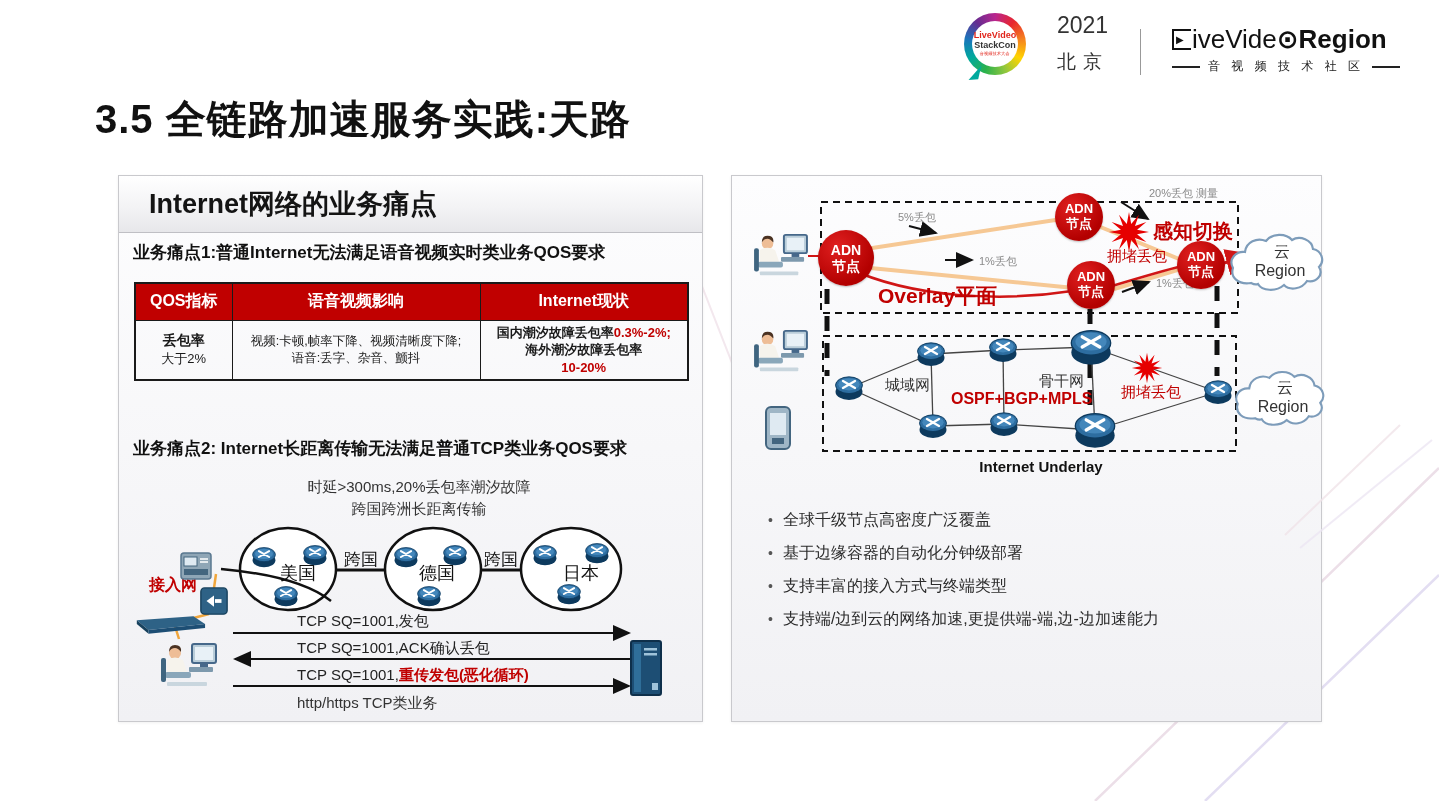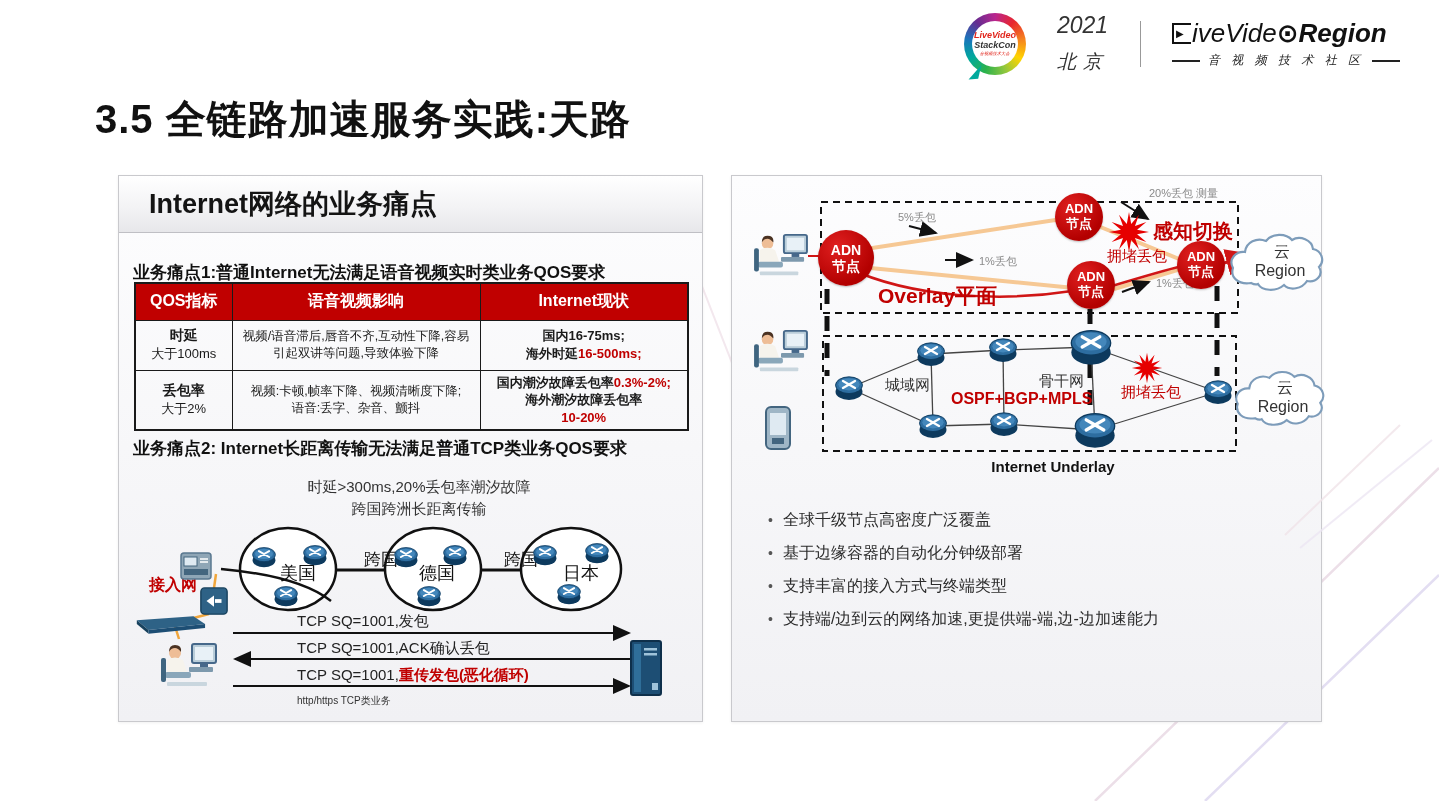--- a/index.html
+++ b/index.html
@@ -6,21 +6,21 @@
   html,body { width:1439px; height:801px; overflow:hidden; background:#fff;
     font-family:"Liberation Sans","DejaVu Sans",sans-serif; color:#1a1a1a; }
   .ctr { transform:translate(-50%,-50%); }
   .pos { position:absolute; overflow:visible; }
 
   
   #decor-back { position:absolute; inset:0; z-index:0; }
   #decor-front { position:absolute; inset:0; z-index:5; pointer-events:none; }
 
   
-  .top-header { position:absolute; top:12px; right:39px; display:flex; align-items:center; gap:31px; z-index:3;font-style:italic; }
+  .top-header { position:absolute; top:12px; right:39px; display:flex; align-items:flex-end; gap:31px; z-index:3; }
   .conf-circle { width:62px; height:62px; border-radius:50%; position:relative;
     background:conic-gradient(from 200deg,#2bb24c,#00a99d,#1b75bb,#652d90,#b8268f,#e8262d,#f58220,#ffd400,#8dc63f,#2bb24c); }
   .conf-tail { position:absolute; left:3px; bottom:-5px; width:16px; height:16px; background:#00a99d;
     clip-path:polygon(10% 100%,90% 10%,70% 95%); }
   .conf-circle::after { content:""; position:absolute; inset:8px; background:#fff; border-radius:50%; }
   .conf-text { position:absolute; inset:0; display:flex; flex-direction:column; align-items:center; justify-content:center;
     z-index:1; line-height:1.1; text-align:center; }
   .conf-text .l1 { font-size:9px; font-weight:700; color:#e1251b; }
   .conf-text .l2 { font-size:9px; font-weight:700; color:#333; }
   .conf-text .l3 { font-size:5px; color:#e1251b; transform:scale(.85); white-space:nowrap; }
@@ -62,38 +62,38 @@
   .qos-table th { background:#c00000; color:#fff; font-size:16px; font-weight:700; height:37px; border:1px solid #1a1a1a; }
   .qos-table td { border:1px solid #1a1a1a; text-align:center; vertical-align:middle; padding:3px 4px; }
   .qos-table .col1 { width:97px; } .qos-table .col2 { width:248px; } .qos-table .col3 { width:208px; }
   .qos-table tr.r1 td { height:50px; } .qos-table tr.r2 td { height:46px; }
   .metric-name { display:block; font-size:14px; font-weight:700; }
   .metric-sub { display:block; font-size:13px; }
   .impact-cell { font-size:12.5px; line-height:1.35; white-space:pre-line; }
   .status-cell { font-size:13px; font-weight:700; line-height:1.35; }
   .red { color:#c00000; }
   .ellipse-label { position:absolute; font-size:18px; color:#111; white-space:nowrap; }
-  .link-label { position:absolute; font-size:17px; color:#111; white-space:nowrap;margin-left:20px; }
+  .link-label { position:absolute; font-size:17px; color:#111; white-space:nowrap; }
   .access-label { position:absolute; left:30px; top:342px; font-size:16px; font-weight:700; color:#c00000; }
   .tcp-label { position:absolute; left:178px; font-size:15px; color:#222; white-space:nowrap; }
-  .http-label { position:absolute; left:178px; top:461px; font-size:10px; color:#333; }
+  .http-label { position:absolute; left:178px; top:461px; font-size:15px; color:#333; }
 
   
   .adn { position:absolute; transform:translate(-50%,-50%); border-radius:50%;
     background:radial-gradient(circle at 35% 30%,#e02020,#b30000 70%); color:#fff; font-weight:700;
     display:flex; flex-direction:column; align-items:center; justify-content:center; line-height:1.15; z-index:3;
     box-shadow:0 1px 2px rgba(0,0,0,.25); }
   .adn span { font-size:13px; }
   .adn.big { width:56px; height:56px; } .adn.big span { font-size:14px; }
   .adn.sm { width:48px; height:48px; }
   .tiny-label { position:absolute; font-size:11px; color:#8a8a8a; white-space:nowrap; }
   .red-label { position:absolute; color:#c00000; white-space:nowrap; }
   .cloud-label { position:absolute; transform:translateX(-50%); font-size:16px; color:#333; white-space:nowrap; z-index:3; }
   .net-label { position:absolute; font-size:15px; color:#333; white-space:nowrap; }
-  .caption { position:absolute; transform:translateX(-50%); font-size:15px; font-weight:700; color:#111; white-space:nowrap;margin-left:12px; }
+  .caption { position:absolute; transform:translateX(-50%); font-size:15px; font-weight:700; color:#111; white-space:nowrap; }
   .bullet-list { position:absolute; left:36px; top:334px; display:flex; flex-direction:column; gap:12px; }
   .bullet-item { display:flex; align-items:flex-start; gap:10px; font-size:16px; color:#2b2b2b; }
   .bullet-item .dot { font-size:14px; color:#555; line-height:20px; }
 </style>
 </head>
 <body>
 
 <svg width="0" height="0" style="position:absolute">
   <defs>
     <marker id="ab" markerWidth="9" markerHeight="9" refX="8" refY="4" orient="auto">
@@ -189,48 +189,36 @@
 </header>
 
 <h1 class="slide-title">3.5 全链路加速服务实践:天路</h1>
 
 <section class="panel panel-left">
   <div class="panel-header">
     <span>Internet网络的业务痛点</span>
   </div>
   <div class="panel-body">
 
-    <div class="pain-title" style="top:28px">业务痛点1:普通Internet无法满足语音视频实时类业务QOS要求</div>
+    <div class="pain-title" style="top:8px">业务痛点1:普通Internet无法满足语音视频实时类业务QOS要求</div>
 
     <table class="qos-table">
       <colgroup>
           <col class="col1">
           <col class="col2">
           <col class="col3">
         </colgroup>
       <thead>
         <tr>
           <th>QOS指标</th>
           <th>语音视频影响</th>
           <th>Internet现状</th>
         </tr>
       </thead>
       <tbody>
-        <tr class="r1">
-          <td>
-            <span class="metric-name">时延</span>
-            <span class="metric-sub">大于100ms</span>
-          </td>
-          <td class="impact-cell">视频/语音滞后,唇音不齐,互动性下降,容易
-引起双讲等问题,导致体验下降</td>
-          <td class="status-cell">
-            <div><span>国内16-75ms;</span></div>
-            <div><span>海外时延</span><span class="red">16-500ms;</span></div>
-          </td>
-        </tr>
         <tr class="r2">
           <td>
             <span class="metric-name">丢包率</span>
             <span class="metric-sub">大于2%</span>
           </td>
           <td class="impact-cell">视频:卡顿,帧率下降、视频清晰度下降;
 语音:丢字、杂音、颤抖</td>
           <td class="status-cell">
             <div><span>国内潮汐故障丢包率</span><span class="red">0.3%-2%;</span></div>
             <div><span>海外潮汐故障丢包率</span></div>

